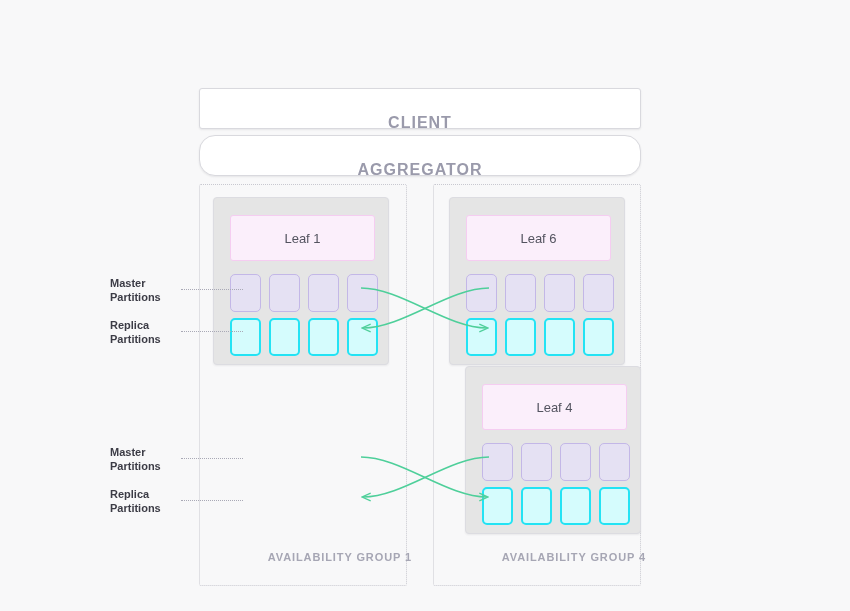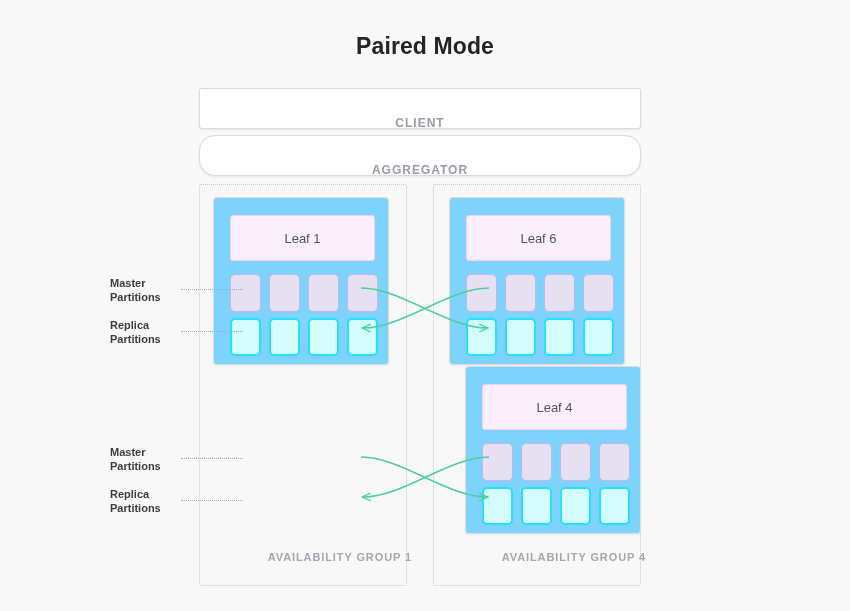--- a/index.html
+++ b/index.html
@@ -43,21 +43,21 @@
     background: #ffffff;
     border: 1px solid #d9d9de;
     border-radius: 3px;
     box-shadow: 0 1px 2px rgba(40, 40, 60, 0.09);
     display: flex;
     align-items: center;
     justify-content: center;
     box-sizing: border-box;
   }
   .top-bar span {
-    font-size: 12px;
+    font-size: 16px;
     font-weight: bold;
     letter-spacing: 1.0px;
     color: #9a9aab;
     margin-top: 28px;
   }
   #client-bar    { top: 88px; }
   #aggregator-bar{ top: 135px; border-radius: 16px; }
 
   
   .avail-group {
@@ -82,21 +82,21 @@
     font-weight: bold;
     letter-spacing: 0.9px;
     color: #a6a6b4;
   }
 
   
   .leaf-card {
     position: absolute;
     width: 176px;
     height: 168px;
-    background: #7dd3fc;
+    background: #e5e5e5;
     border: 1px solid #dcdce1;
     border-radius: 4px;
     box-shadow: 0 1px 2px rgba(40, 40, 60, 0.07);
     box-sizing: border-box;
   }
   #leaf-card-1 { left: 213px; top: 197px; }
   #leaf-card-2 { left: 449px; top: 197px; }
   #leaf-card-3 { left: 213px; top: 366px; }
   #leaf-card-4 { left: 449px; top: 366px; margin-left: 16px; }
 
@@ -179,21 +179,20 @@
     pointer-events: none;
   }
   #crossover-top    { top: 262px; }
   #crossover-bottom { top: 431px; }
 </style>
 </head>
 <body>
 
 <div id="stage">
 
-  <div id="diagram-title">Paired Mode</div>
 
   <div class="top-bar" id="client-bar">
     <span>CLIENT</span>
   </div>
   <div class="top-bar" id="aggregator-bar">
     <span>AGGREGATOR</span>
   </div>
 
   <div class="avail-group" id="avail-group-1">
     <div class="avail-group-label">AVAILABILITY GROUP 1</div>

